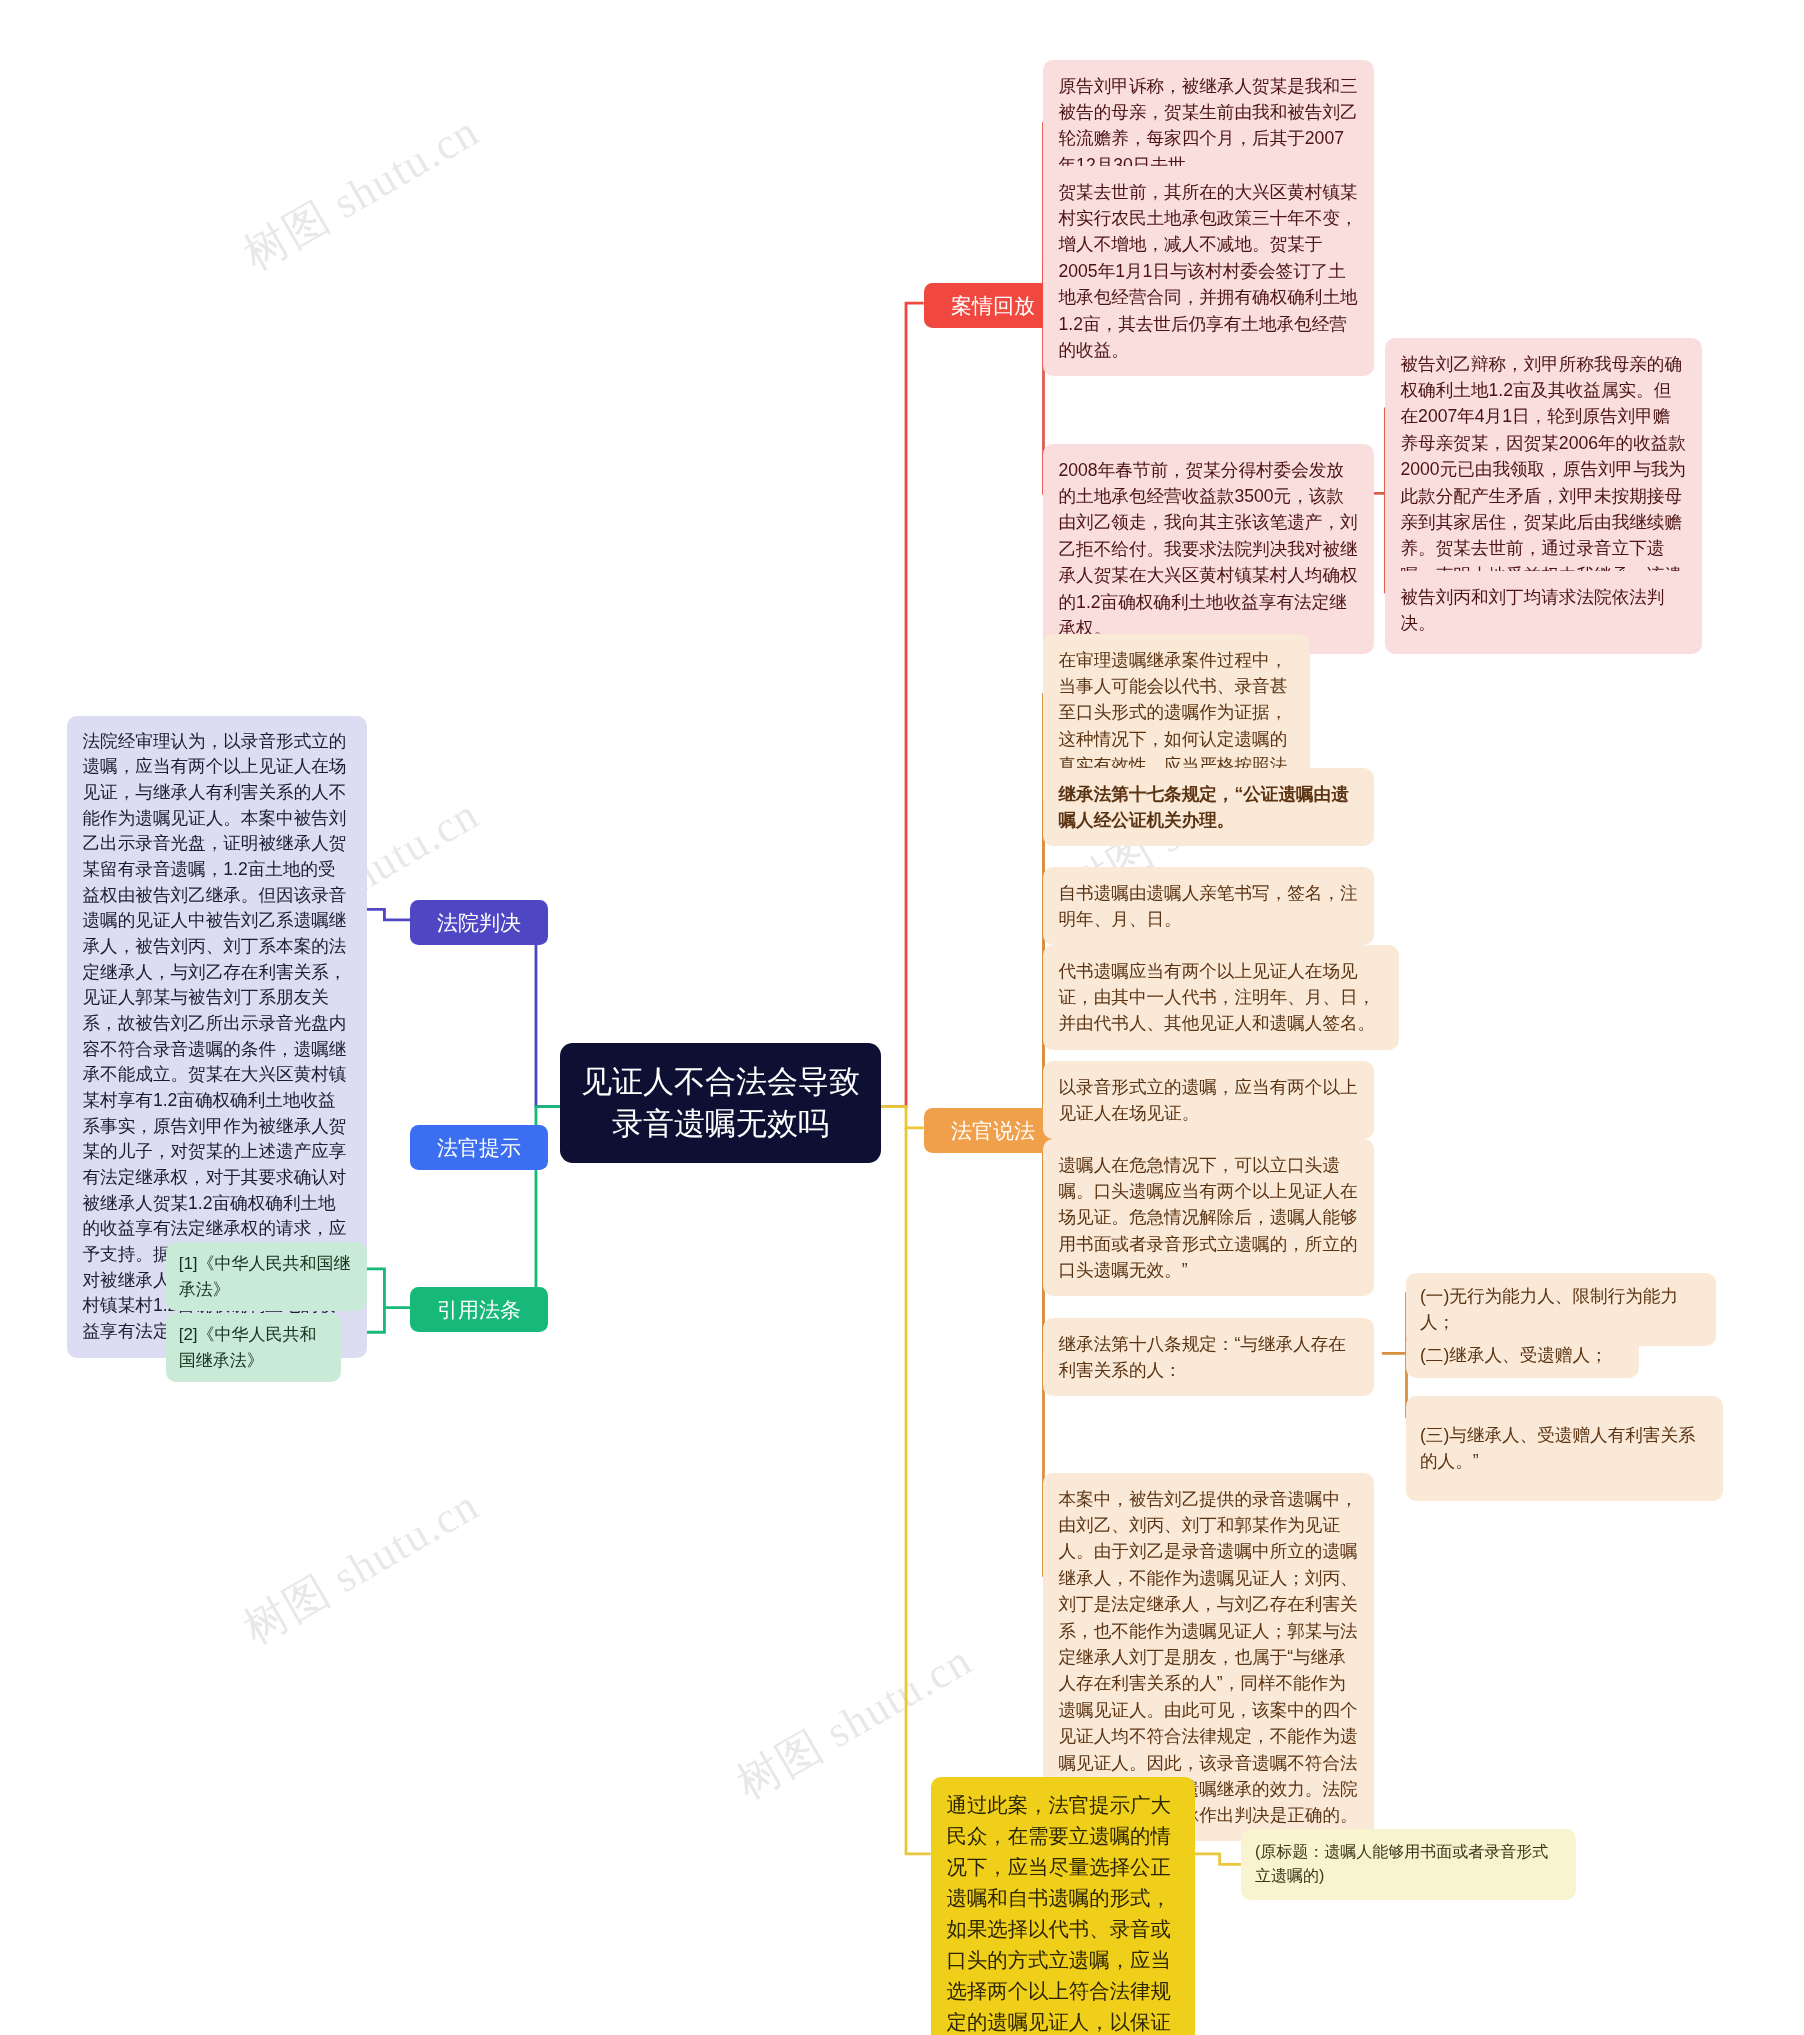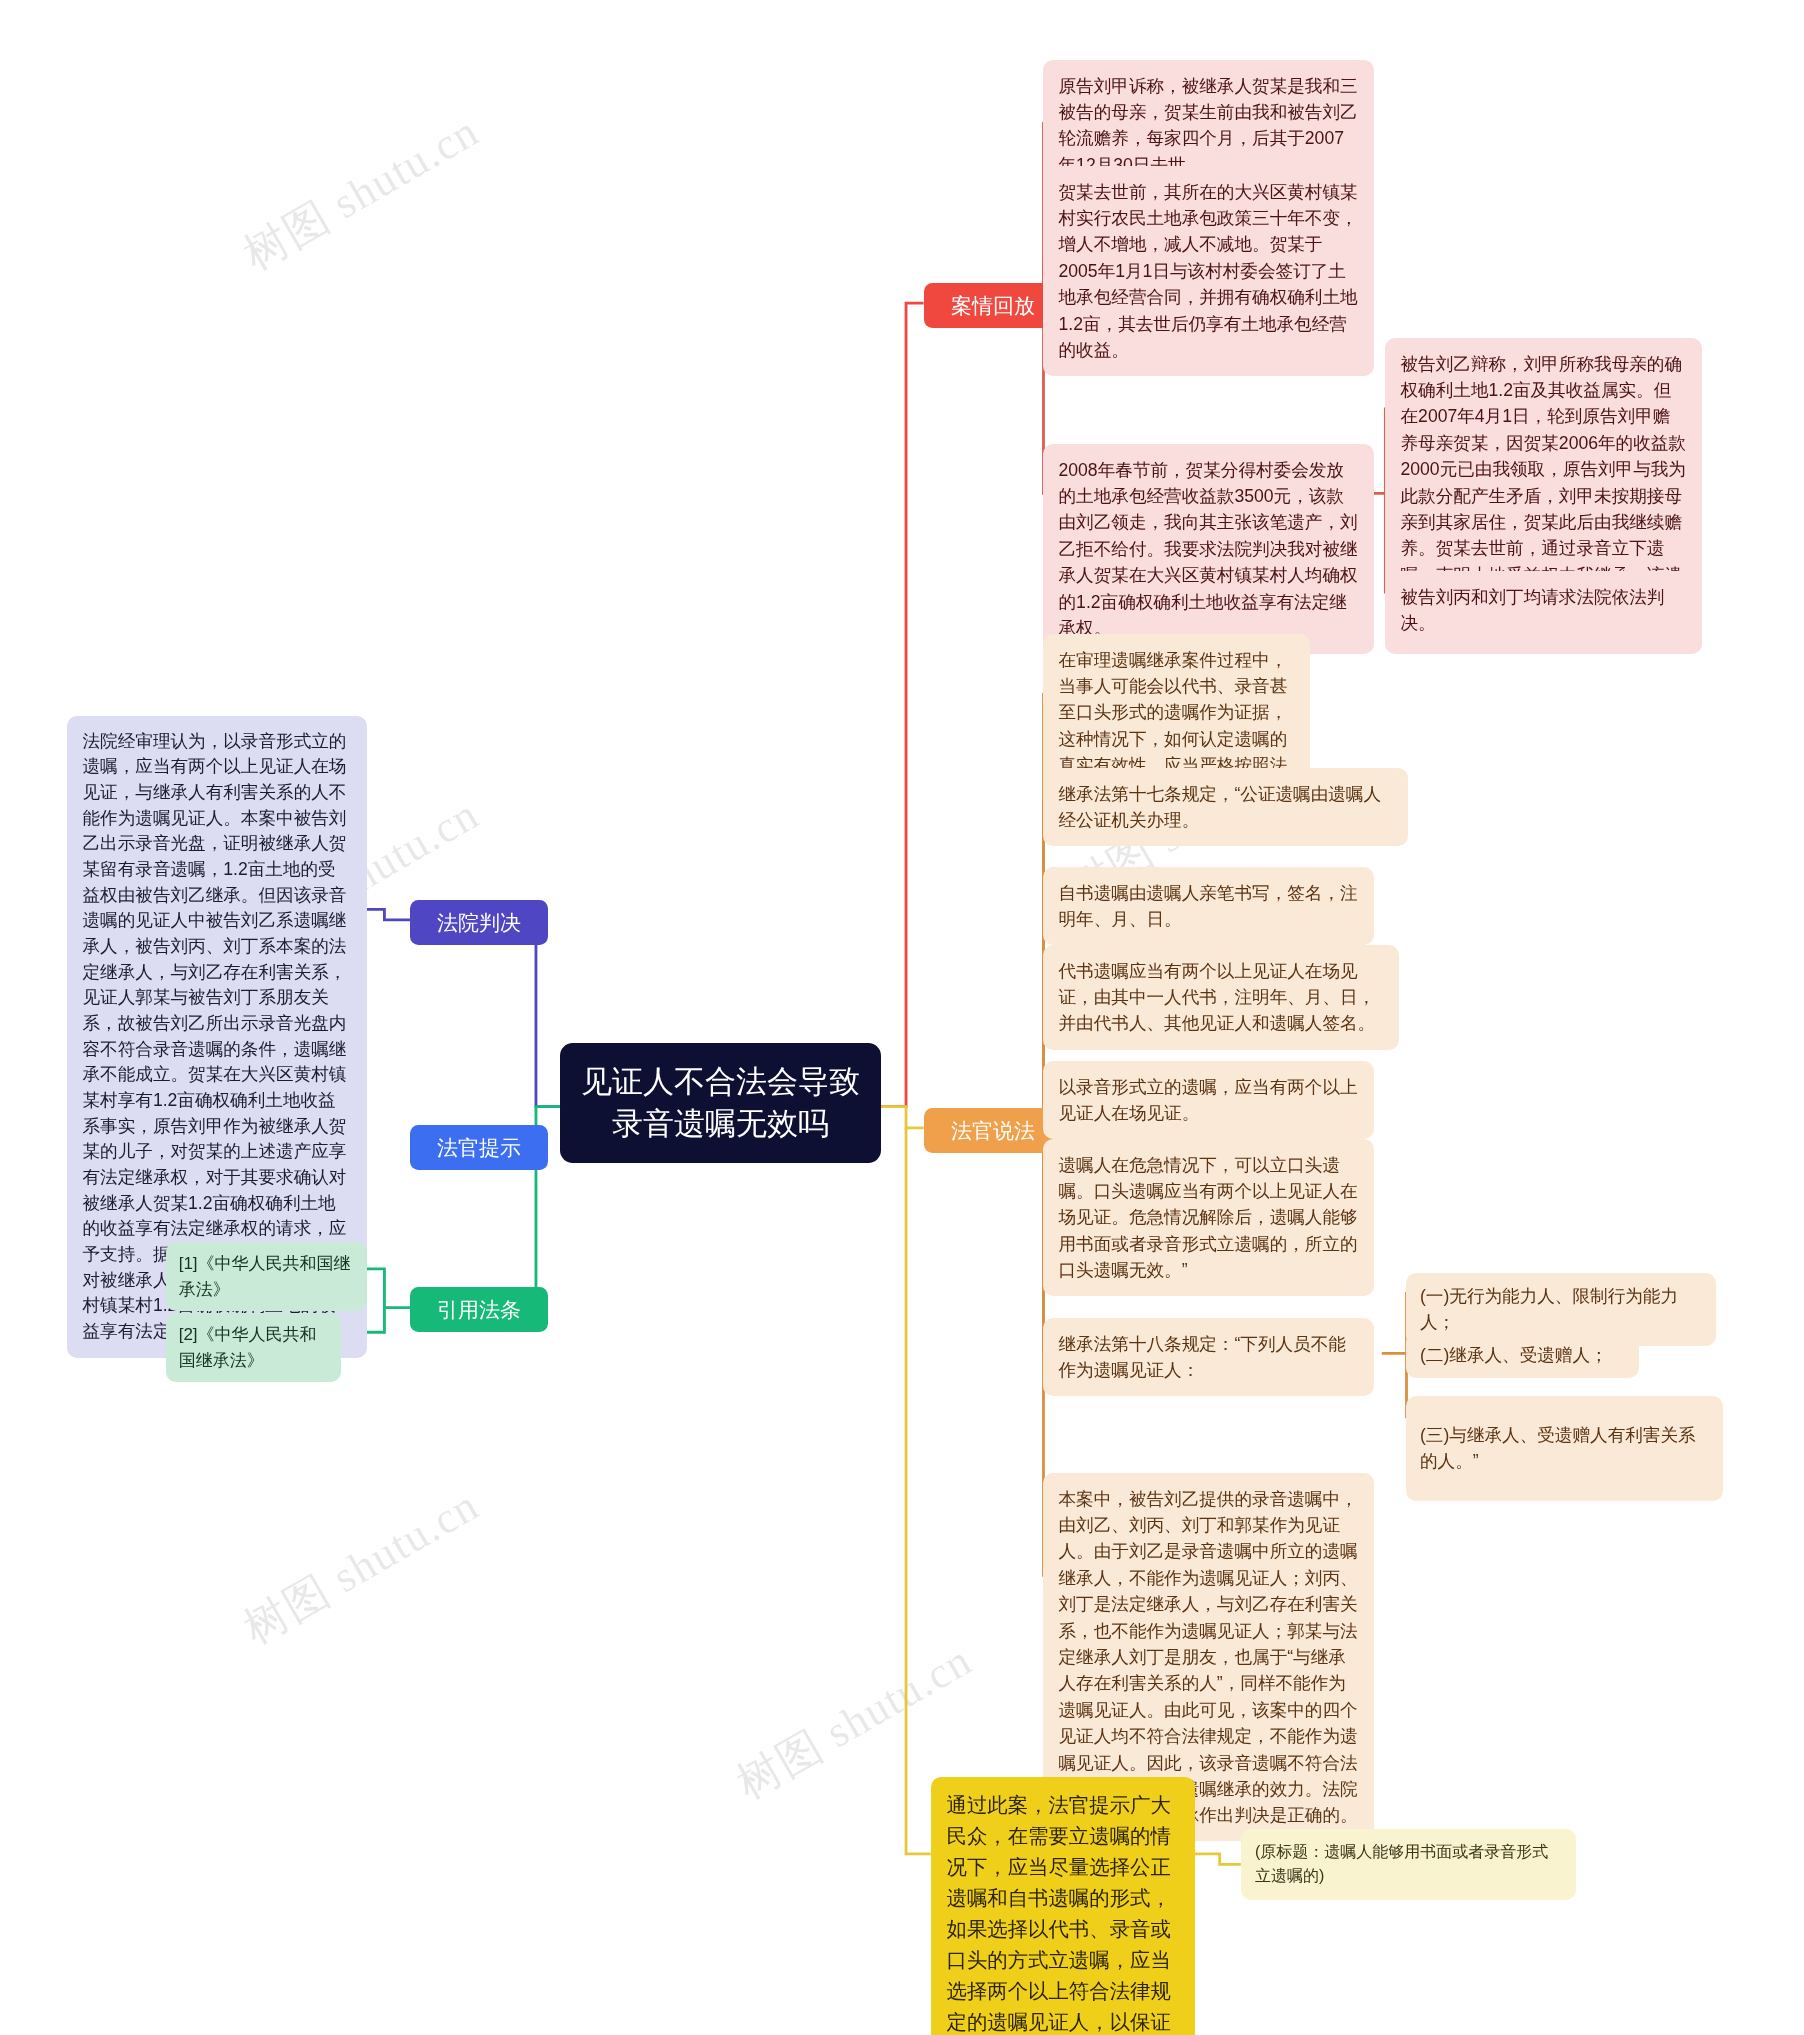--- a/index.html
+++ b/index.html
@@ -119,26 +119,26 @@
   <div class="node branch b-orange" style="left:924px;top:1108px;">法官说法</div>
 
   <div class="node leaf l-pink" style="left:1043px;top:60px;width:331px;">原告刘甲诉称，被继承人贺某是我和三被告的母亲，贺某生前由我和被告刘乙轮流赡养，每家四个月，后其于2007年12月30日去世。</div>
   <div class="node leaf l-pink" style="left:1043px;top:166px;width:331px;">贺某去世前，其所在的大兴区黄村镇某村实行农民土地承包政策三十年不变，增人不增地，减人不减地。贺某于2005年1月1日与该村村委会签订了土地承包经营合同，并拥有确权确利土地1.2亩，其去世后仍享有土地承包经营的收益。</div>
   <div class="node leaf l-pink" style="left:1043px;top:444px;width:331px;">2008年春节前，贺某分得村委会发放的土地承包经营收益款3500元，该款由刘乙领走，我向其主张该笔遗产，刘乙拒不给付。我要求法院判决我对被继承人贺某在大兴区黄村镇某村人均确权的1.2亩确权确利土地收益享有法定继承权。</div>
 
   <div class="node leaf l-pink" style="left:1385px;top:338px;width:317px;">被告刘乙辩称，刘甲所称我母亲的确权确利土地1.2亩及其收益属实。但在2007年4月1日，轮到原告刘甲赡养母亲贺某，因贺某2006年的收益款2000元已由我领取，原告刘甲与我为此款分配产生矛盾，刘甲未按期接母亲到其家居住，贺某此后由我继续赡养。贺某去世前，通过录音立下遗嘱，声明土地受益权由我继承。该遗嘱由我、被告刘丙、被告刘丁以及刘丁的朋友郭某做见证人。</div>
   <div class="node leaf l-pink" style="left:1385px;top:571px;width:317px;">被告刘丙和刘丁均请求法院依法判决。</div>
 
   <div class="node leaf l-peach" style="left:1043px;top:634px;width:267px;">在审理遗嘱继承案件过程中，当事人可能会以代书、录音甚至口头形式的遗嘱作为证据，这种情况下，如何认定遗嘱的真实有效性，应当严格按照法律规定处理。</div>
-  <div class="node leaf l-peach" style="left:1043px;top:768px;width:365px;">继承法第十七条规定，“公证遗嘱由遗嘱人经公证机关办理。</div>
+  <div class="node leaf l-peach" style="left:1043px;top:768px;width:331px;font-weight:bold;">继承法第十七条规定，“公证遗嘱由遗嘱人经公证机关办理。</div>
   <div class="node leaf l-peach" style="left:1043px;top:867px;width:331px;">自书遗嘱由遗嘱人亲笔书写，签名，注明年、月、日。</div>
   <div class="node leaf l-peach" style="left:1043px;top:945px;width:356px;">代书遗嘱应当有两个以上见证人在场见证，由其中一人代书，注明年、月、日，并由代书人、其他见证人和遗嘱人签名。</div>
   <div class="node leaf l-peach" style="left:1043px;top:1061px;width:331px;">以录音形式立的遗嘱，应当有两个以上见证人在场见证。</div>
   <div class="node leaf l-peach" style="left:1043px;top:1139px;width:331px;">遗嘱人在危急情况下，可以立口头遗嘱。口头遗嘱应当有两个以上见证人在场见证。危急情况解除后，遗嘱人能够用书面或者录音形式立遗嘱的，所立的口头遗嘱无效。”</div>
-  <div class="node leaf l-peach" style="left:1043px;top:1318px;width:331px;">继承法第十八条规定：“下列人员不能作为遗嘱见证人：</div>
+  <div class="node leaf l-peach" style="left:1043px;top:1318px;width:331px;">继承法第十八条规定：“与继承人存在利害关系的人：</div>
   <div class="node leaf l-peach" style="left:1043px;top:1473px;width:331px;">本案中，被告刘乙提供的录音遗嘱中，由刘乙、刘丙、刘丁和郭某作为见证人。由于刘乙是录音遗嘱中所立的遗嘱继承人，不能作为遗嘱见证人；刘丙、刘丁是法定继承人，与刘乙存在利害关系，也不能作为遗嘱见证人；郭某与法定继承人刘丁是朋友，也属于“与继承人存在利害关系的人”，同样不能作为遗嘱见证人。由此可见，该案中的四个见证人均不符合法律规定，不能作为遗嘱见证人。因此，该录音遗嘱不符合法律规定，不发生遗嘱继承的效力。法院最终按照法定继承作出判决是正确的。</div>
 
   <div class="node leaf l-peach" style="left:1406px;top:1273px;width:310px;padding:10px 14px;">(一)无行为能力人、限制行为能力人；</div>
   <div class="node leaf l-peach" style="left:1406px;top:1332px;width:233px;padding:10px 14px;">(二)继承人、受遗赠人；</div>
   <div class="node leaf l-peach" style="left:1406px;top:1396px;width:317px;padding:26px 14px;">(三)与继承人、受遗赠人有利害关系的人。”</div>
 
   <div class="node leaf l-yellow" style="left:931px;top:1777px;width:264px;">通过此案，法官提示广大民众，在需要立遗嘱的情况下，应当尽量选择公正遗嘱和自书遗嘱的形式，如果选择以代书、录音或口头的方式立遗嘱，应当选择两个以上符合法律规定的遗嘱见证人，以保证遗嘱的真实有效。</div>
 
   <div class="node leaf l-cream" style="left:1241px;top:1829px;width:335px;padding:11.3px 14px;">(原标题：遗嘱人能够用书面或者录音形式立遗嘱的)</div>
 

